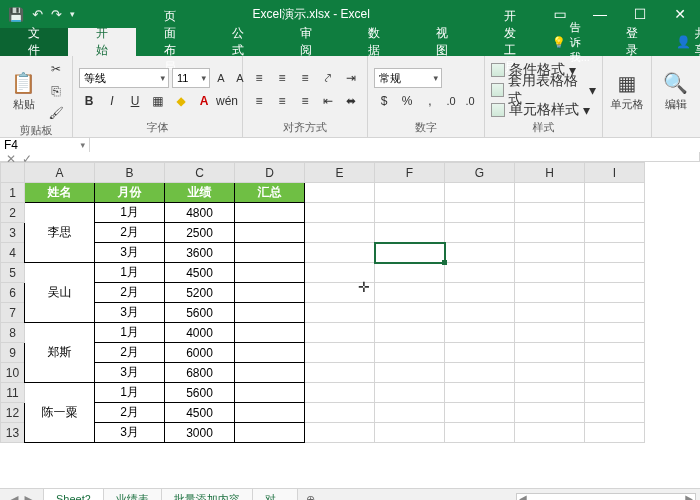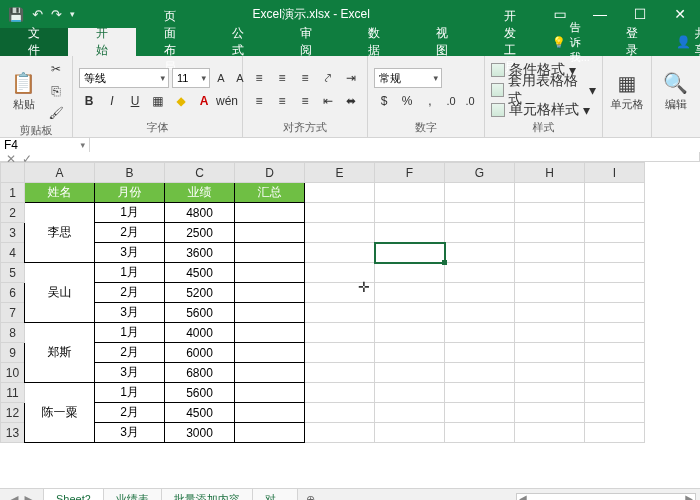--- a/index.html
+++ b/index.html
@@ -34,21 +34,21 @@
 .namebox { width: 90px; border-right: 1px solid #d4d4d4; display: flex; align-items: center; padding: 0 4px; font-size: 12px; position: relative; }
 .namebox::after { content: "▾"; position: absolute; right: 4px; font-size: 9px; color: #777; }
 .fxbtns { display: flex; align-items: center; gap: 6px; padding: 0 6px; border-right: 1px solid #d4d4d4; color: #888; }
 .fxbar { flex: 1; display: flex; align-items: center; padding: 0 4px; font-style: italic; color: #555; margin-left: 36px; }
 .grid-wrap { position: relative; height: 326px; overflow: hidden; background: #fff; }
 .grid { border-collapse: collapse; table-layout: fixed; }
 .grid th, .grid td { border: 1px solid #d4d4d4; height: 20px; font-size: 12px; text-align: center; background: #fff; }
 .grid thead th { background: #e6e6e6; font-weight: normal; color: #333; height: 20px; }
 .grid .rowh { background: #e6e6e6; width: 24px; font-weight: normal; color: #333; }
 .grid .corner { background: #e6e6e6; width: 24px; }
-.hdr { background: #6fbf44 !important; color: #fff; font-weight: normal; border: 1px solid #000 !important; }
+.hdr { background: #6fbf44 !important; color: #fff; font-weight: bold; border: 1px solid #000 !important; }
 .dcell { border: 1px solid #000 !important; }
 .selcell { outline: 2px solid #1a6f3e; outline-offset: -1px; position: relative; }
 .selcell::after { content: ""; position: absolute; right: -3px; bottom: -3px; width: 5px; height: 5px; background: #1a6f3e; }
 .cursor-cross { position: absolute; left: 358px; top: 117px; font-size: 14px; color: #333; pointer-events: none; }
 .sheettabs { height: 22px; border-top: 1px solid #d4d4d4; display: flex; align-items: stretch; background: #f1f1f1; font-size: 11px; }
 .sheettabs .nav { display: flex; align-items: center; gap: 6px; padding: 0 10px; color: #888; border-right: 1px solid #d4d4d4; }
 .sheettabs .stab { padding: 0 12px; display: flex; align-items: center; border-right: 1px solid #d4d4d4; background: #f9f9f9; color: #1a6f3e; }
 .sheettabs .stab.active { background: #fff; border-bottom: 2px solid #1a6f3e; }
 .sheettabs .plus { padding: 0 8px; display: flex; align-items: center; color: #666; }
 .sheettabs .scroll { flex: 1; display: flex; align-items: center; justify-content: flex-end; padding-right: 4px; }

